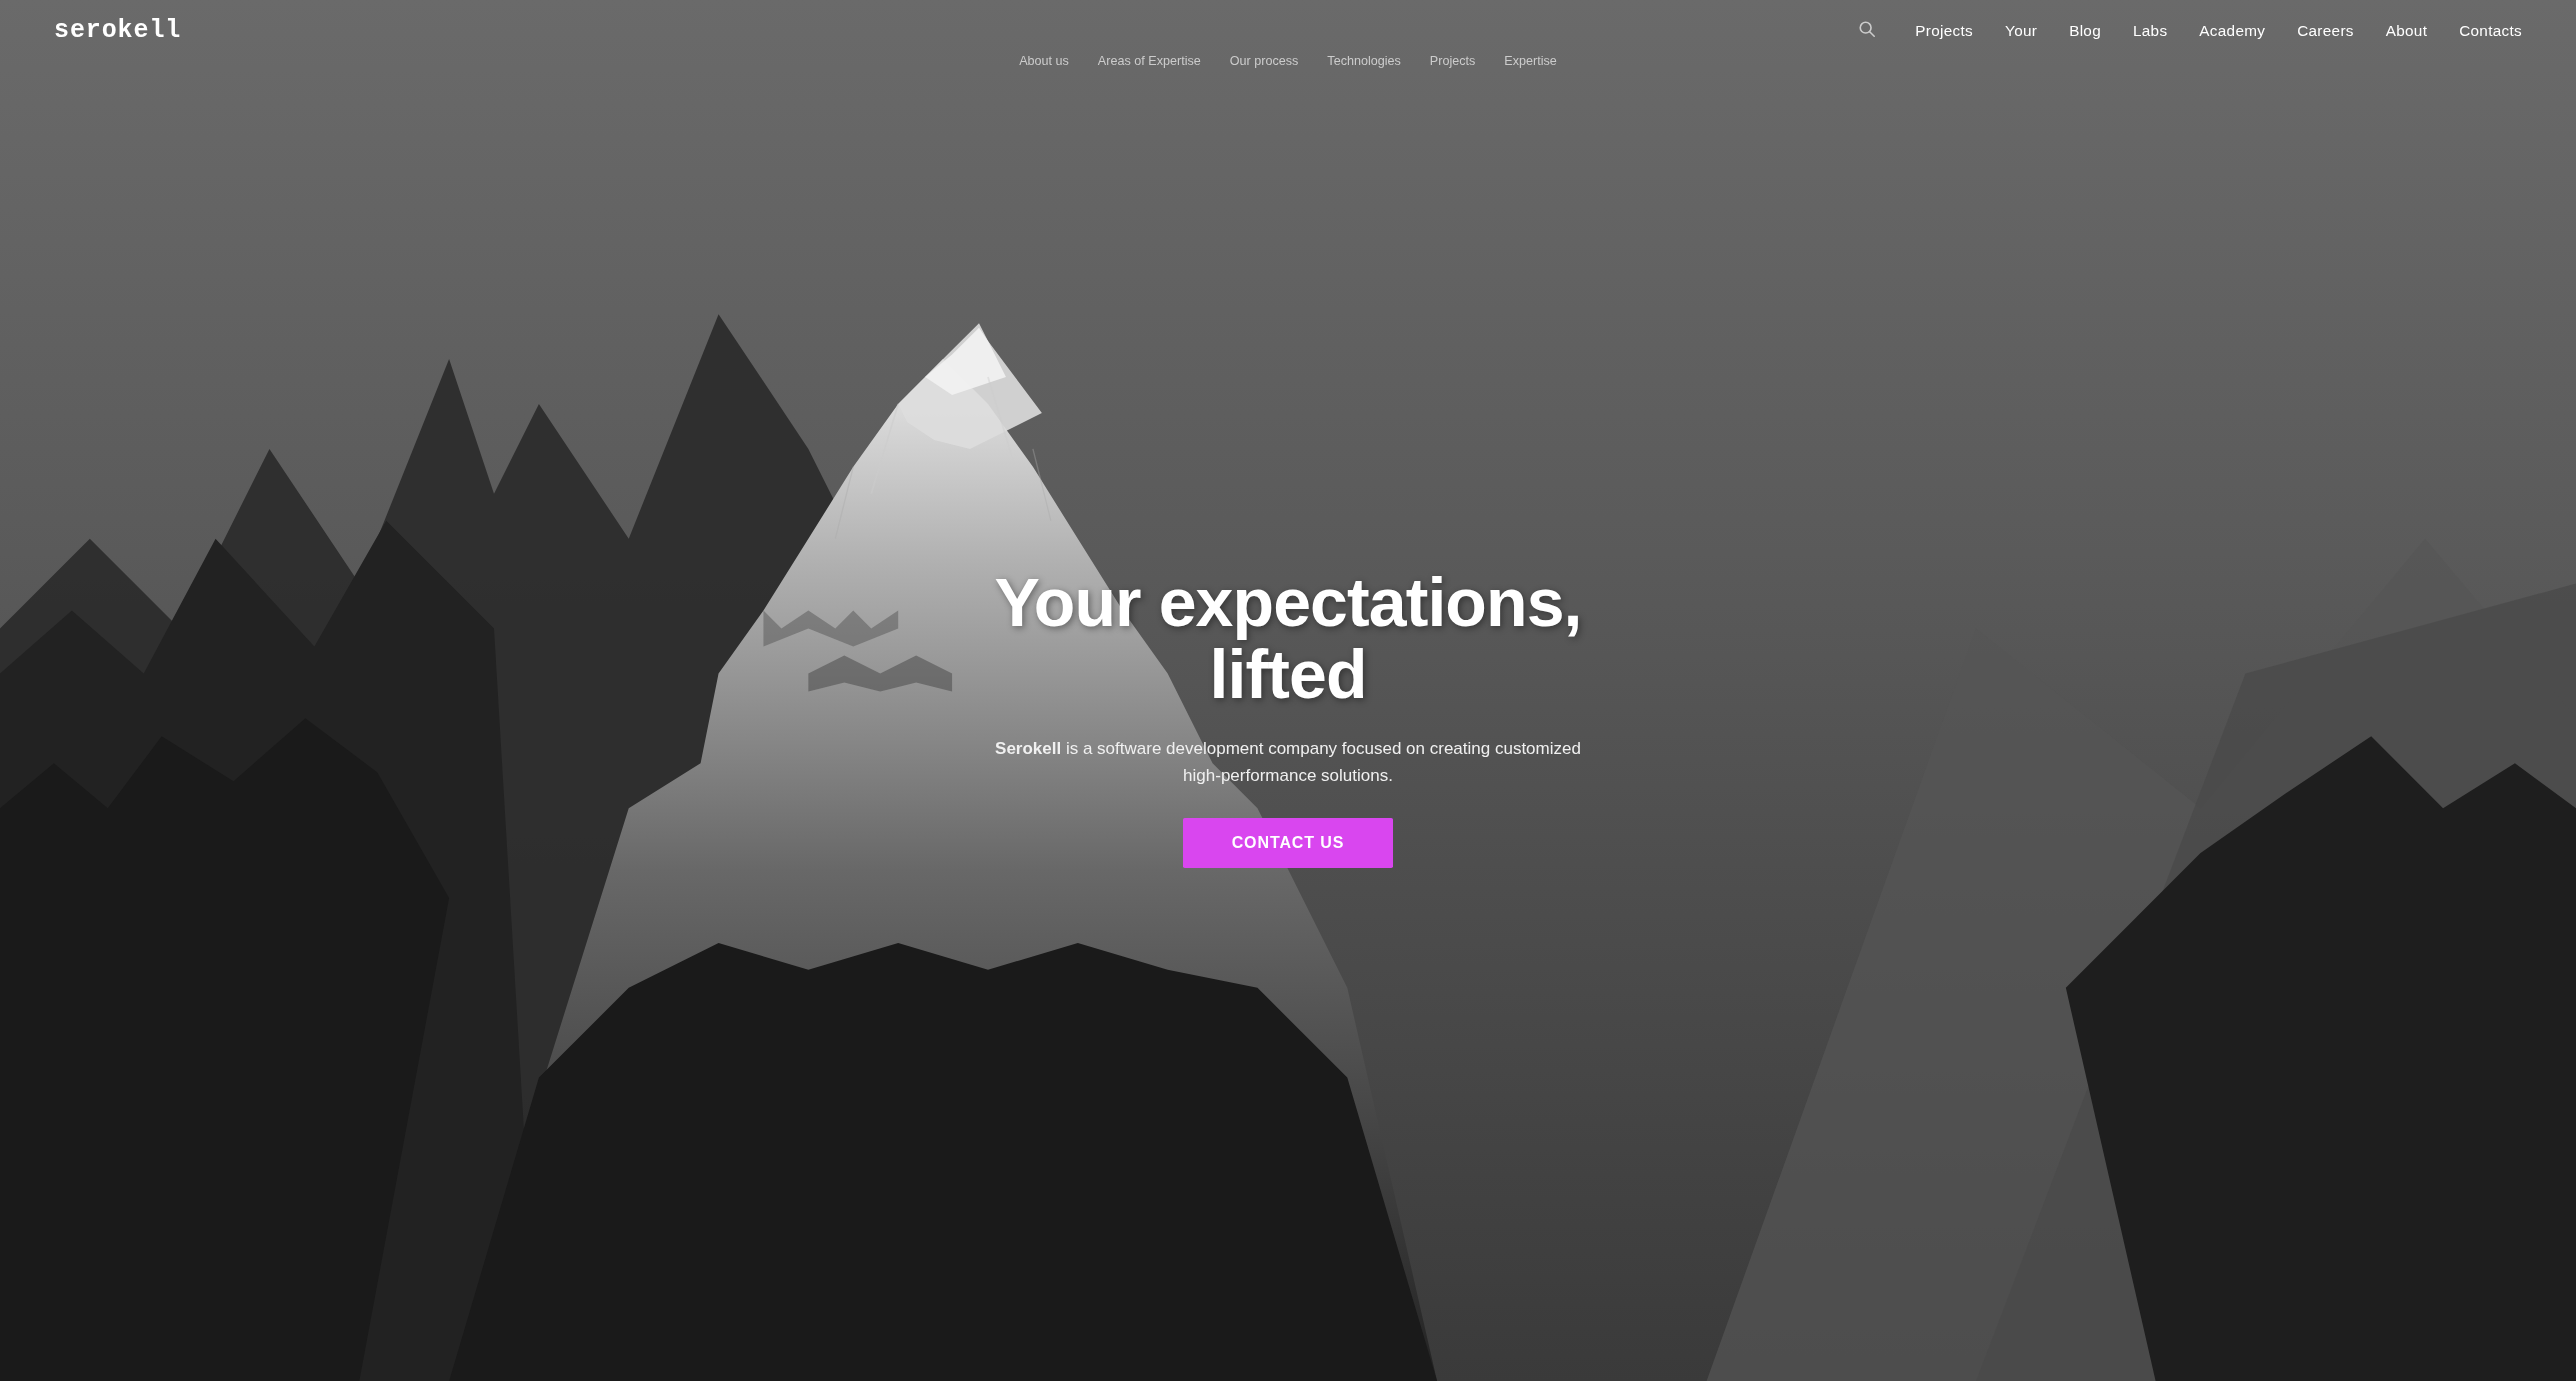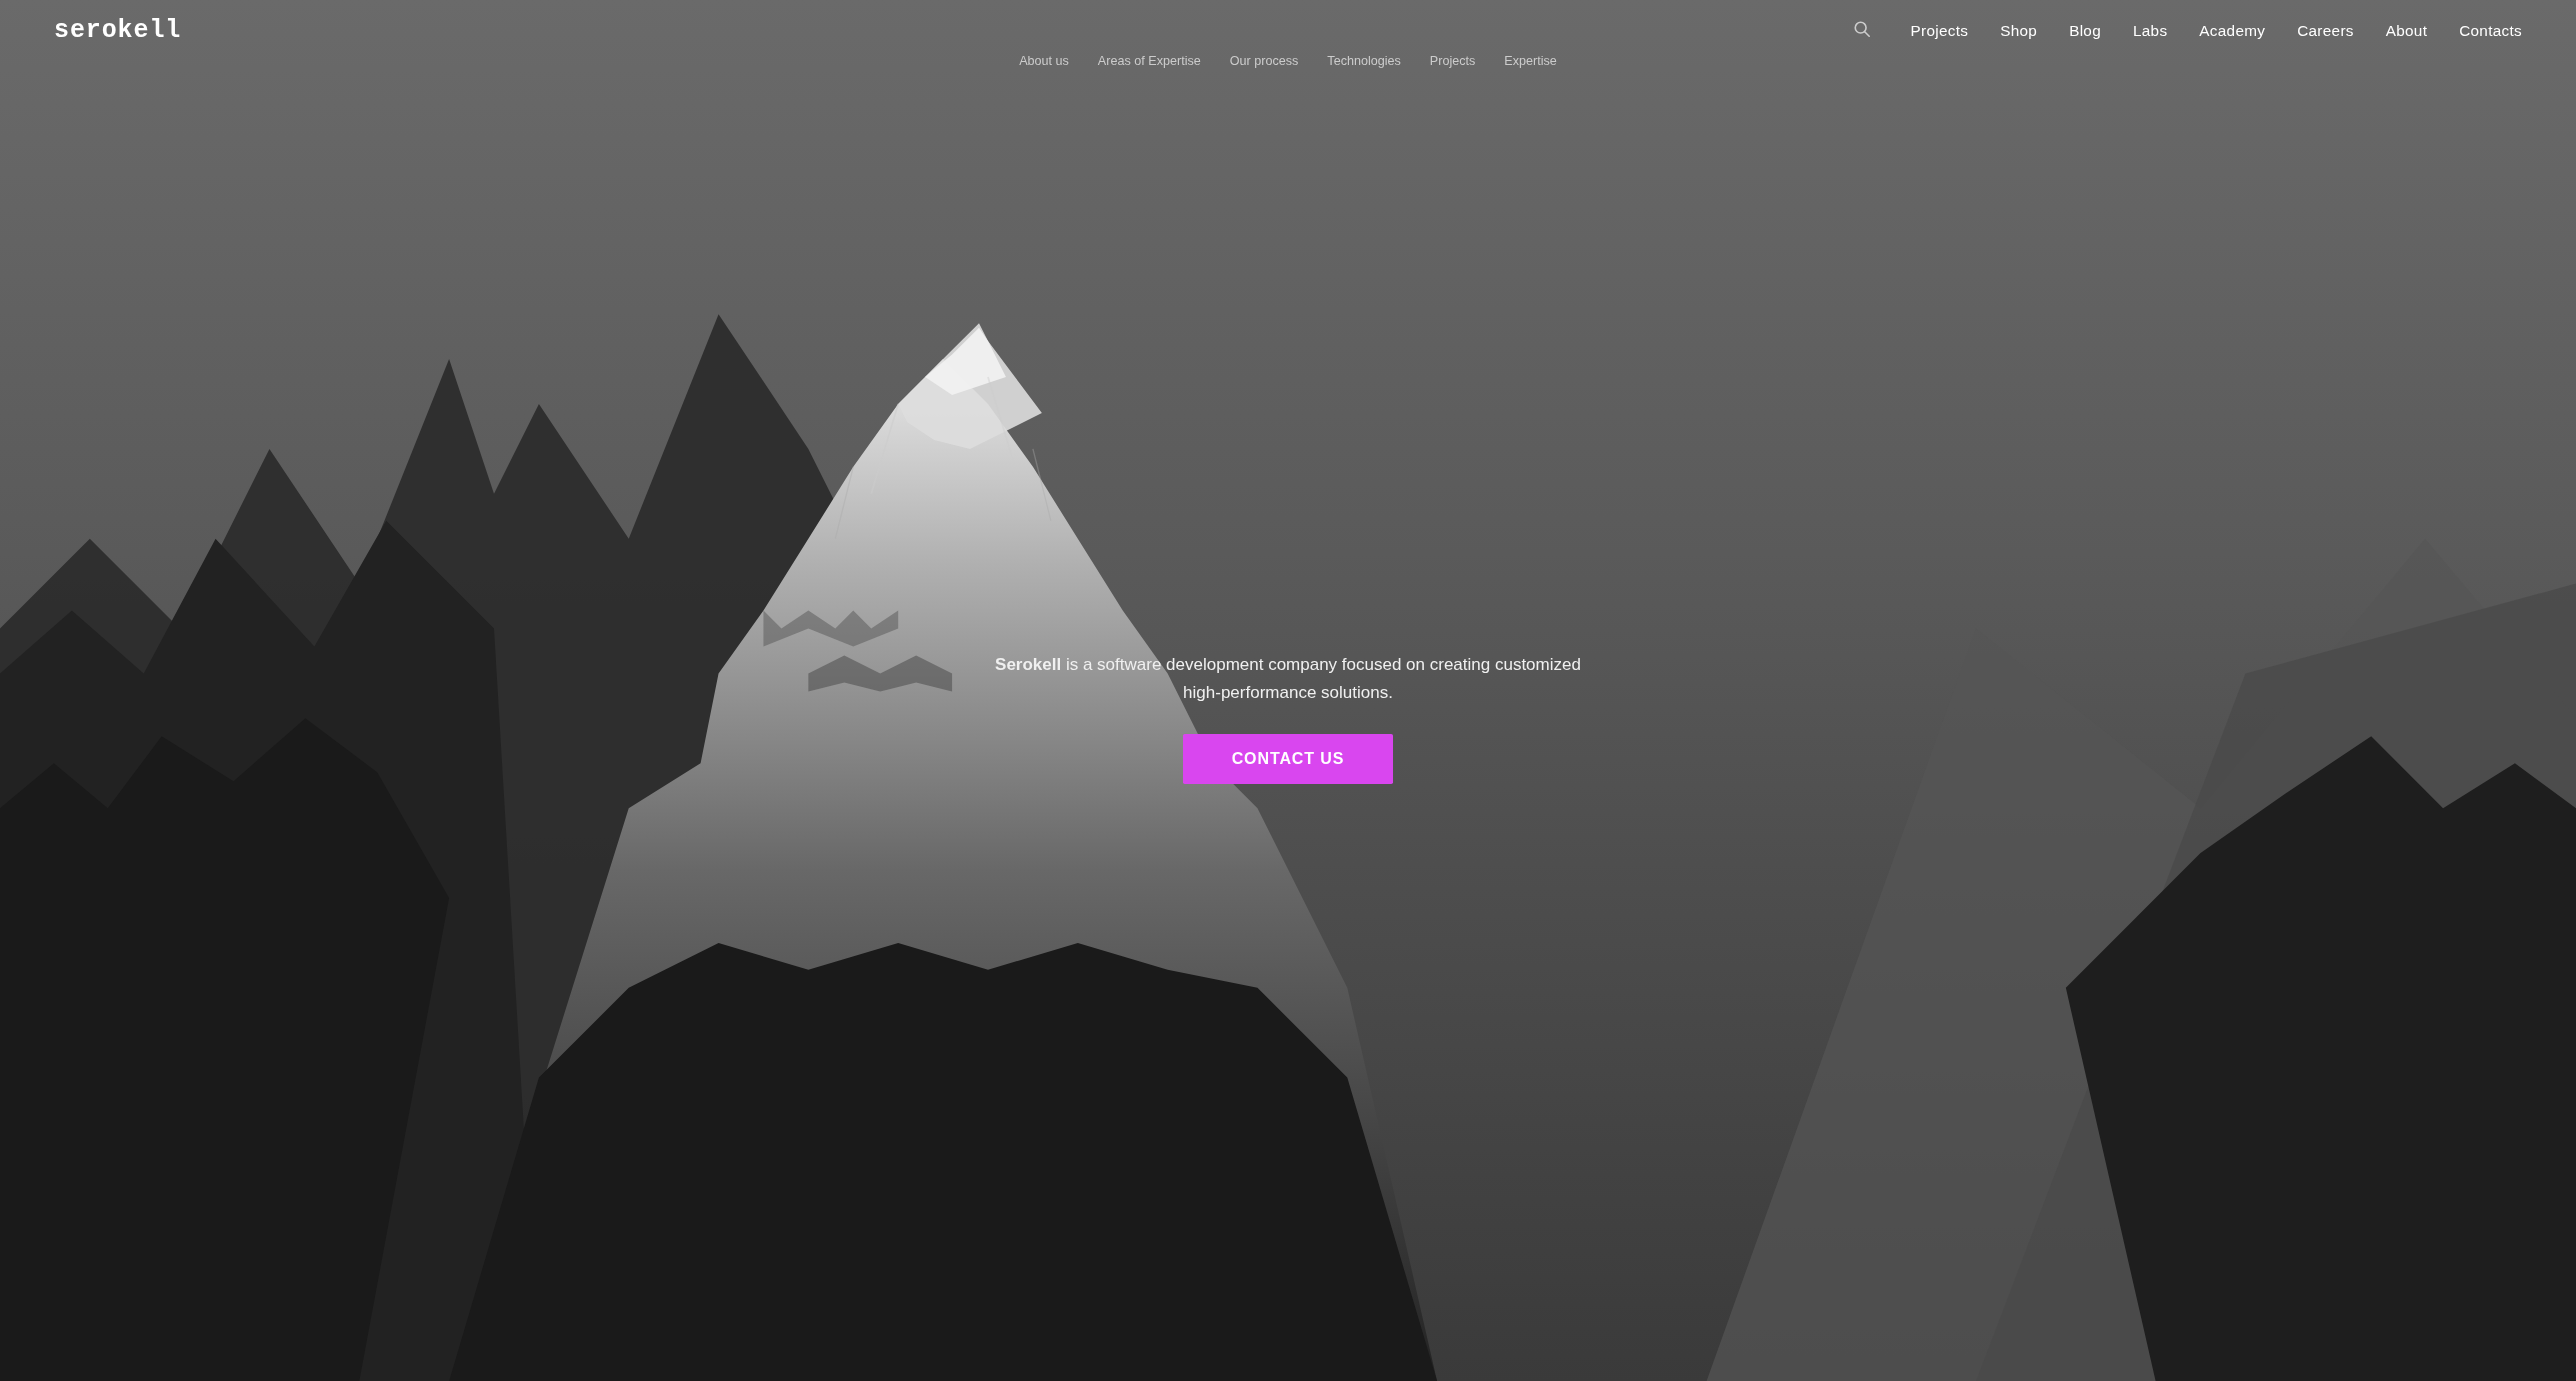--- a/index.html
+++ b/index.html
@@ -158,21 +158,21 @@
     <div class="logo">serokell</div>
 
     <nav class="nav-main">
       <span class="search-icon-wrap">
         <svg width="18" height="18" viewBox="0 0 20 20" fill="none" xmlns="http://www.w3.org/2000/svg">
           <circle cx="8.5" cy="8.5" r="6" stroke="#ccc" stroke-width="1.8"></circle>
           <line x1="13" y1="13" x2="18" y2="18" stroke="#ccc" stroke-width="1.8" stroke-linecap="round"></line>
         </svg>
       </span>
       <a href="#">Projects</a>
-      <a href="#">Shop</a>
+      <a href="#">Your</a>
       <a href="#">Blog</a>
       <a href="#">Labs</a>
       <a href="#">Academy</a>
       <a href="#">Careers</a>
       <a href="#">About</a>
       <a href="#">Contacts</a>
     </nav>
   </div>
 
   <div class="header-sub">
@@ -235,19 +235,20 @@
 
     <polygon points="500,1538 600,1200 700,1100 800,1050 900,1080 1000,1050 1100,1080 1200,1050 1300,1080 1400,1100 1500,1200 1600,1538" fill="#1a1a1a"></polygon>
 
     <line x1="1000" y1="450" x2="970" y2="550" stroke="#ccc" stroke-width="2" opacity="0.5"></line>
     <line x1="1100" y1="420" x2="1130" y2="520" stroke="#ccc" stroke-width="2" opacity="0.4"></line>
     <line x1="950" y1="520" x2="930" y2="600" stroke="#aaa" stroke-width="1.5" opacity="0.4"></line>
     <line x1="1150" y1="500" x2="1170" y2="580" stroke="#aaa" stroke-width="1.5" opacity="0.4"></line>
   </svg>
 
   <div class="hero-content">
+    <h1 class="hero-title">Your expectations, lifted</h1>
     <p class="hero-subtitle">
       <strong>Serokell</strong><span> is a software development company focused on creating customized high-performance solutions.</span>
     </p>
     <button class="contact-btn">Contact us</button>
   </div>
 </section>
 
 
 </body></html>

